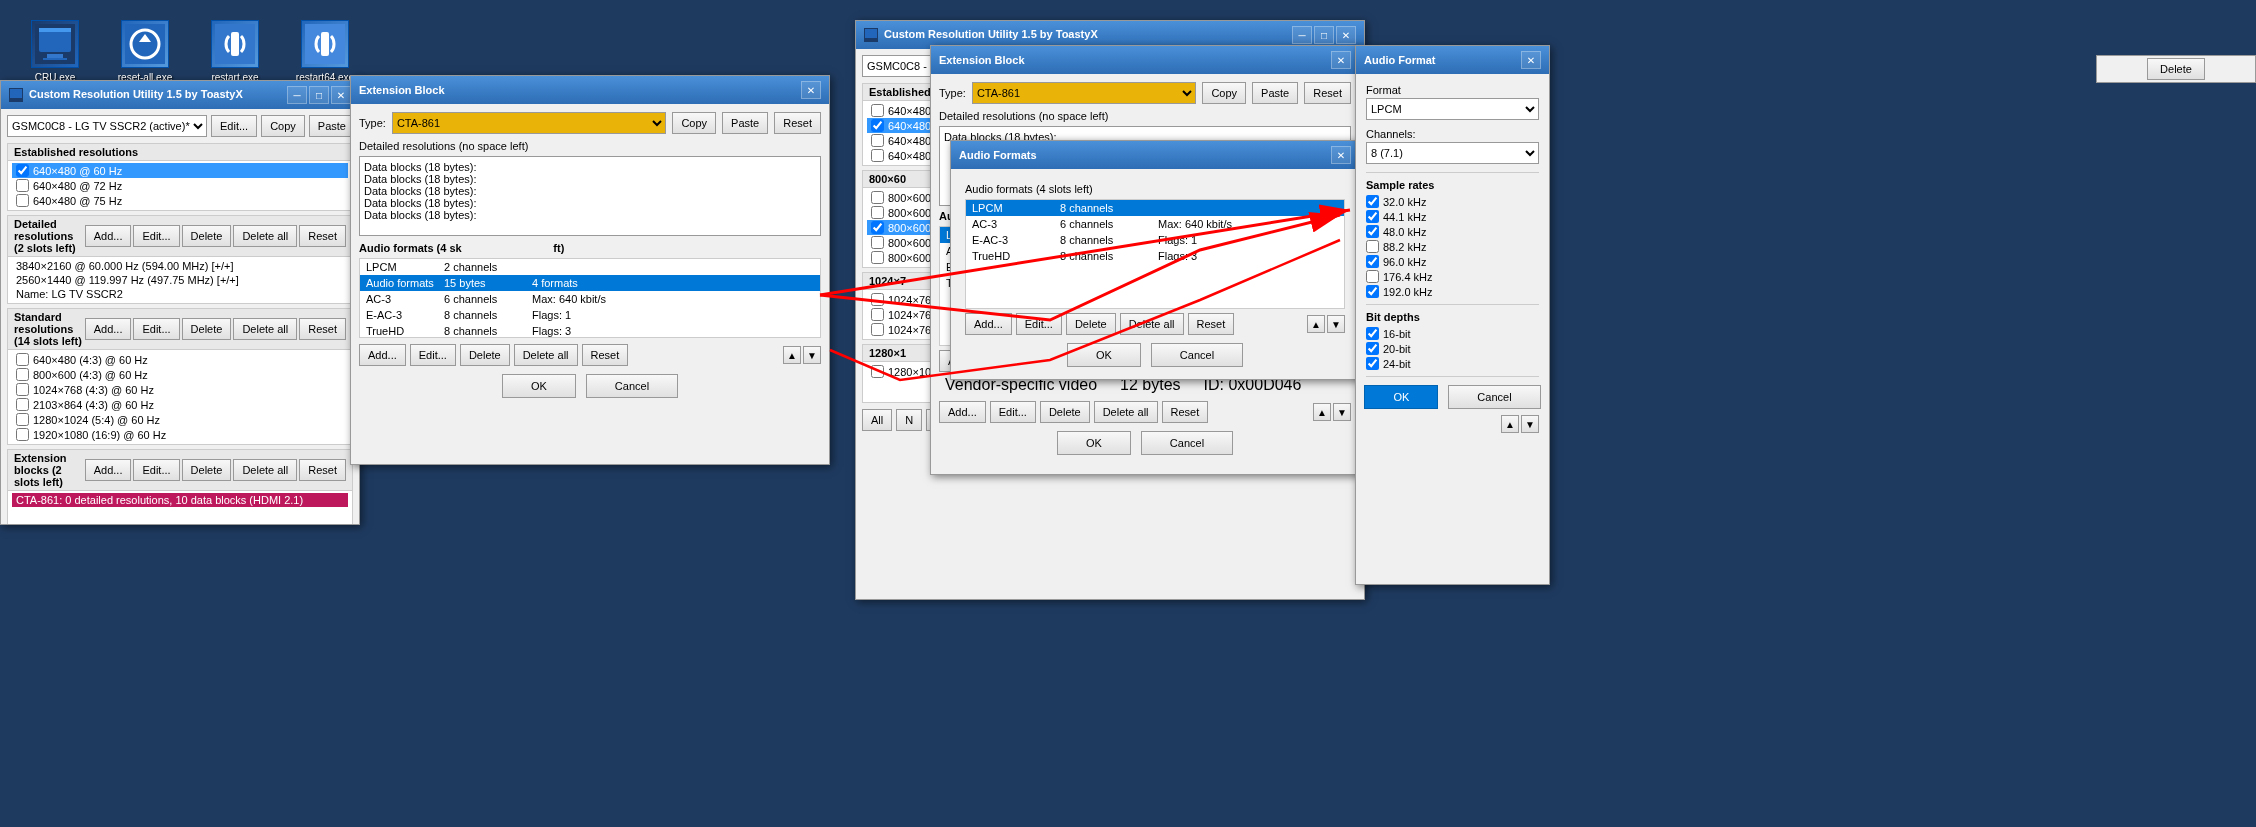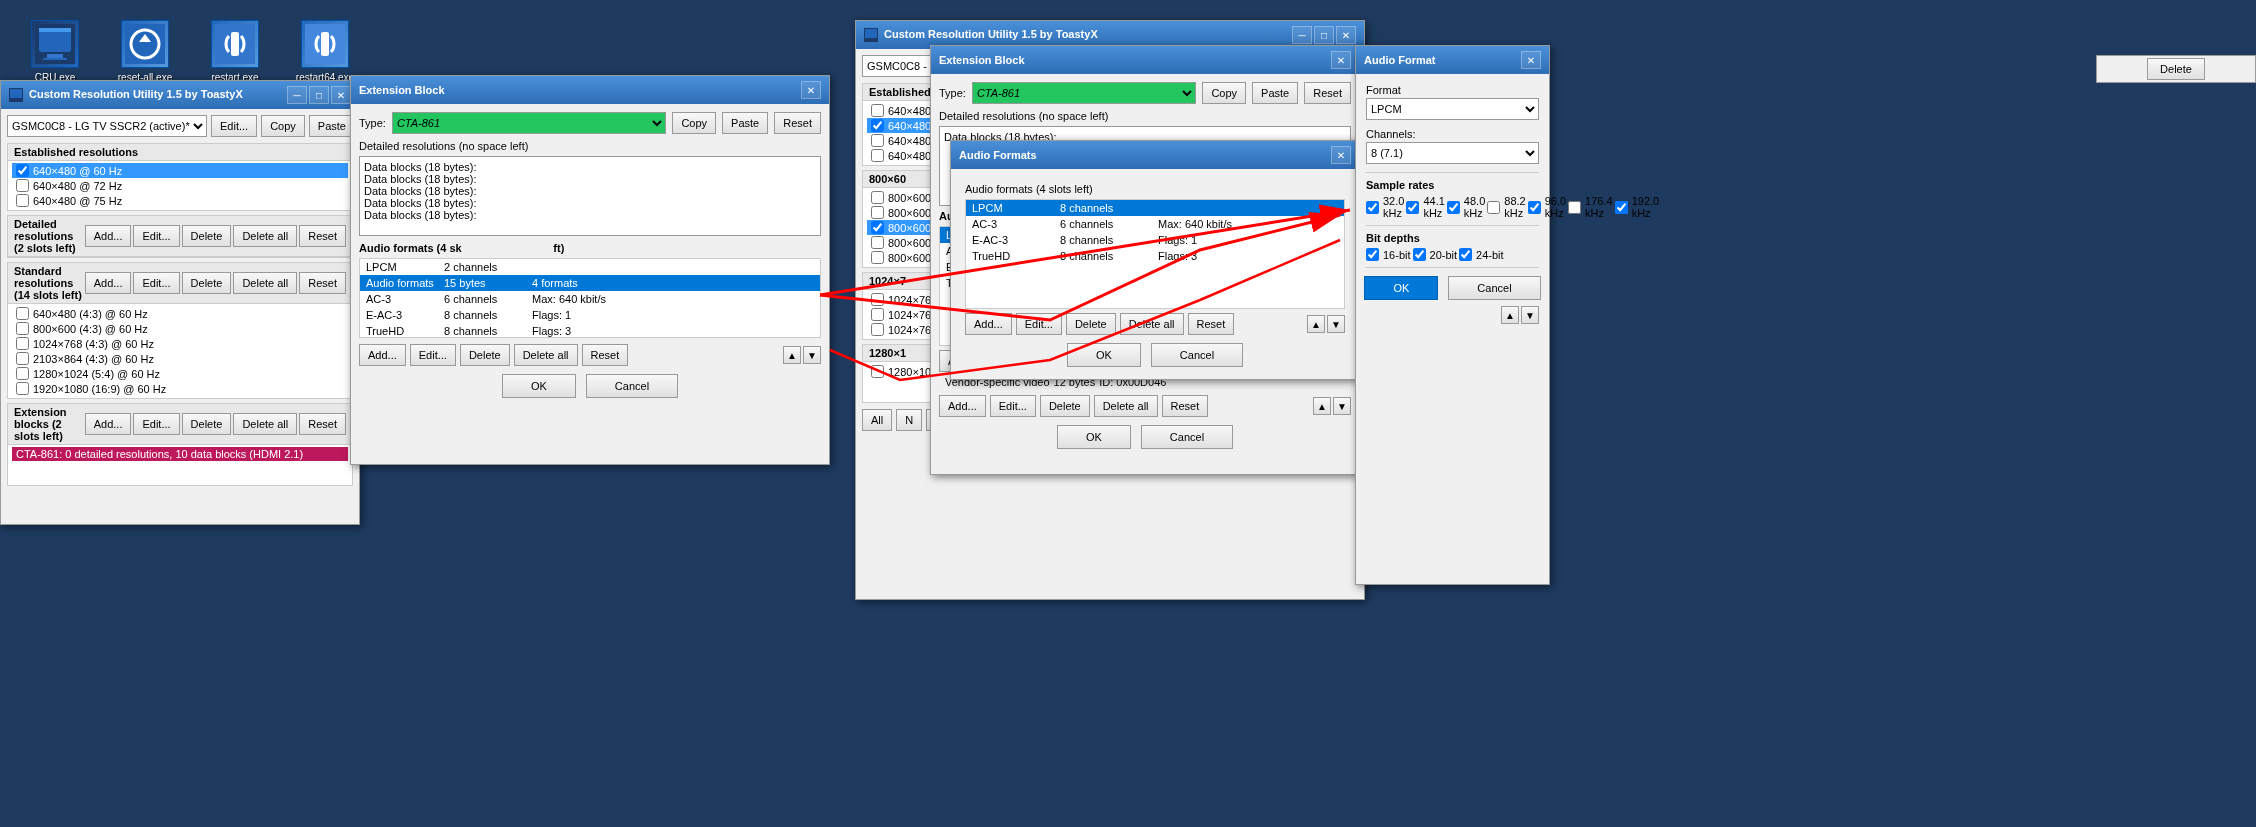--- a/index.html
+++ b/index.html
@@ -249,22 +249,21 @@
       margin-bottom: 6px;
     }
 
     .type-row label { font-size: 11px; }
 
     .type-row select {
       flex: 1;
       height: 22px;
       font-size: 11px;
       border: 1px solid #999;
-      background: #22c55e;
-      font-style: italic;
+      background: #eab308;
     }
 
     .data-block-area {
       border: 1px solid #999;
       background: white;
       min-height: 80px;
       padding: 4px;
       font-size: 11px;
       overflow-y: auto;
     }
@@ -302,20 +301,21 @@
 
     .format-field select {
       height: 22px;
       font-size: 11px;
       border: 1px solid #999;
       background: white;
     }
 
     .checkbox-group {
       display: flex;
+      flex-direction: column;
       gap: 2px;
     }
 
     .checkbox-group label {
       display: flex;
       align-items: center;
       gap: 4px;
       font-size: 11px;
     }
 
@@ -355,23 +355,23 @@
       cursor: pointer;
       font-size: 10px;
       display: flex;
       align-items: center;
       justify-content: center;
     }
 
     .vendor-row {
       display: flex;
       align-items: center;
-      gap: 4px;
+      gap: 23px;
       padding: 3px 6px;
-      font-size: 11px;
+      font-size: 16px;
       border-top: 1px solid #eee;
     }
 
     .ok-cancel {
       display: flex;
       justify-content: center;
       gap: 10px;
       margin-top: 8px;
     }
 
@@ -492,20 +492,25 @@
       <div class="section">
         <div class="section-header">
           <span>Detailed resolutions (2 slots left)</span>
           <div class="section-btns">
             <button class="btn">Add...</button>
             <button class="btn">Edit...</button>
             <button class="btn">Delete</button>
             <button class="btn">Delete all</button>
             <button class="btn">Reset</button>
           </div>
+        </div>
+        <div class="section-list">
+          <div class="list-item">3840×2160 @ 60.000 Hz (594.00 MHz) [+/+]</div>
+          <div class="list-item">2560×1440 @ 119.997 Hz (497.75 MHz) [+/+]</div>
+          <div class="list-item">Name: LG TV SSCR2</div>
         </div>
       </div>
 
       <div class="section">
         <div class="section-header">
           <span>Standard resolutions (14 slots left)</span>
           <div class="section-btns">
             <button class="btn">Add...</button>
             <button class="btn">Edit...</button>
             <button class="btn">Delete</button>

